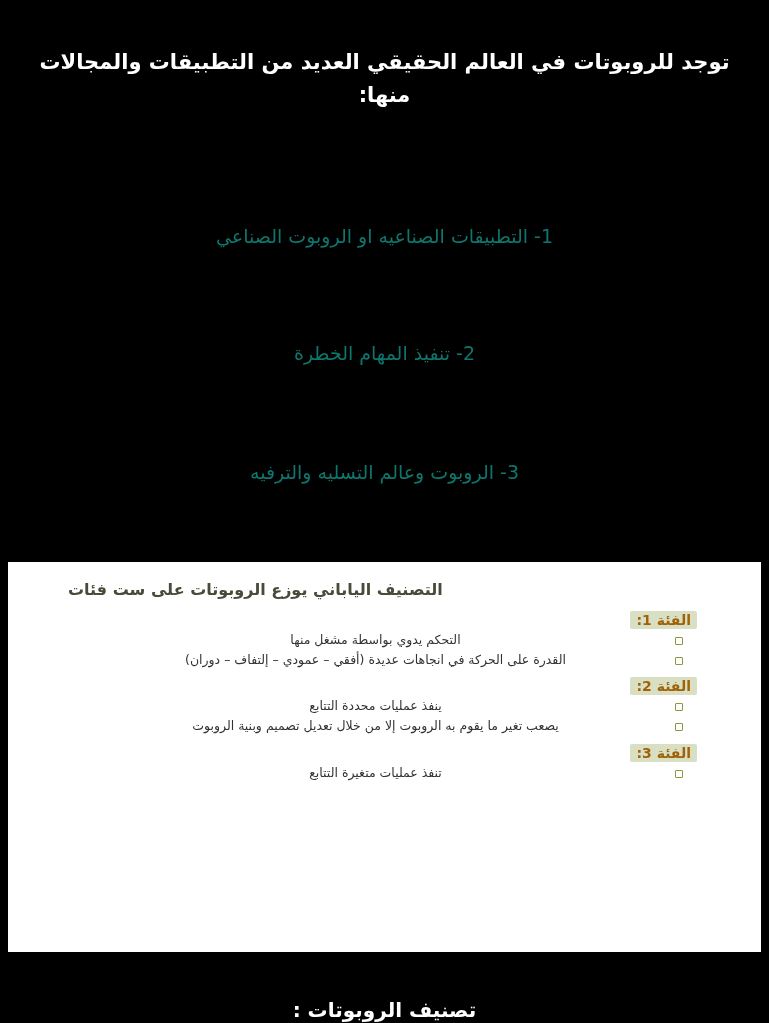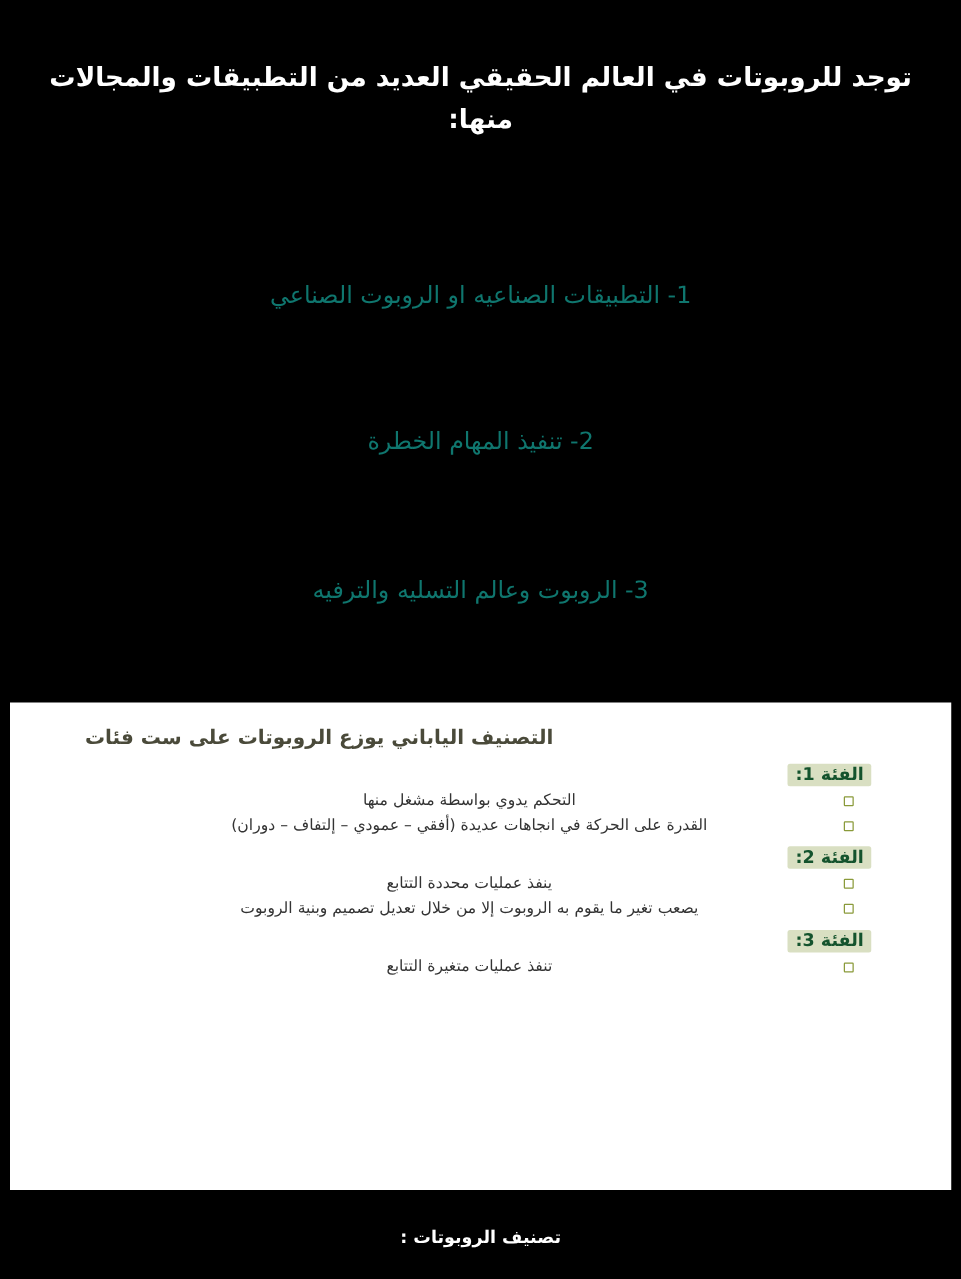--- a/index.html
+++ b/index.html
@@ -61,21 +61,21 @@
     text-align: left;
     font-size: 16px;
     font-weight: bold;
     color: #4a4a3a;
     margin: 0 0 6px 0;
     direction: rtl;
   }
   .cat-header {
     display: inline-block;
     background: #d9dfc2;
-    color: #14532d;
+    color: #a16207;
     font-weight: bold;
     font-size: 14px;
     padding: 1px 6px;
     margin: 6px 0 2px 0;
     border-radius: 2px;
   }
   .cat-header-row {
     text-align: right;
     padding-right: 4px;
   }
@@ -109,24 +109,24 @@
   .bottom-strip {
     position: absolute;
     left: 0;
     top: 952px;
     width: 769px;
     height: 71px;
     background: #000000;
   }
   .bottom-text {
     text-align: center;
-    font-size: 14px;
+    font-size: 20px;
     font-weight: bold;
     color: #ffffff;
-    padding-top: 30px;
+    padding-top: 46px;
   }
 </style>
 </head>
 <body>
 
 <div class="top-section">
   <h1 class="doc-heading">توجد للروبوتات في العالم الحقيقي العديد من التطبيقات والمجالات منها:</h1>
   <p class="list-line line-1">1- التطبيقات الصناعيه او الروبوت الصناعي</p>
   <p class="list-line line-2">2- تنفيذ المهام الخطرة</p>
   <p class="list-line line-3">3- الروبوت وعالم التسليه والترفيه</p>

